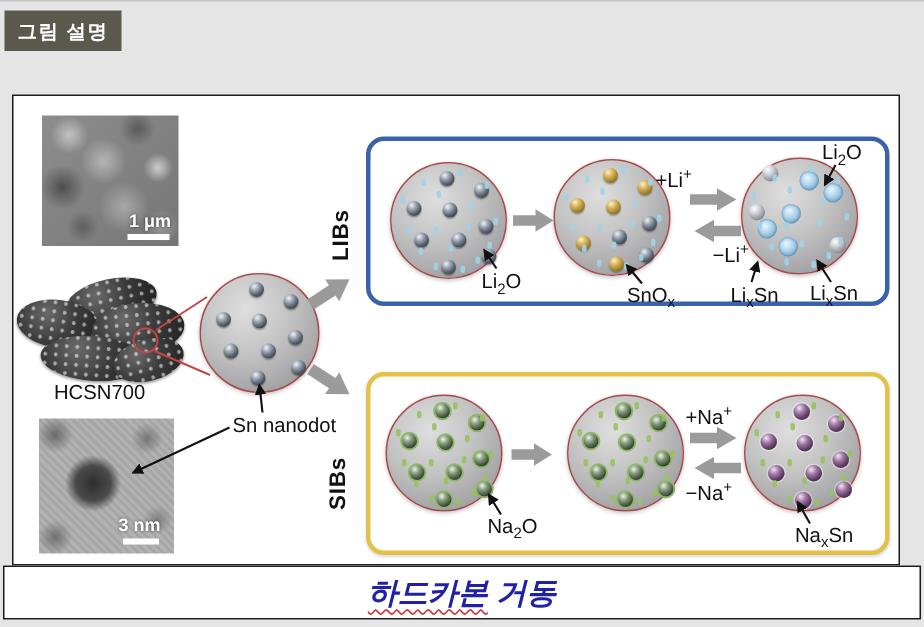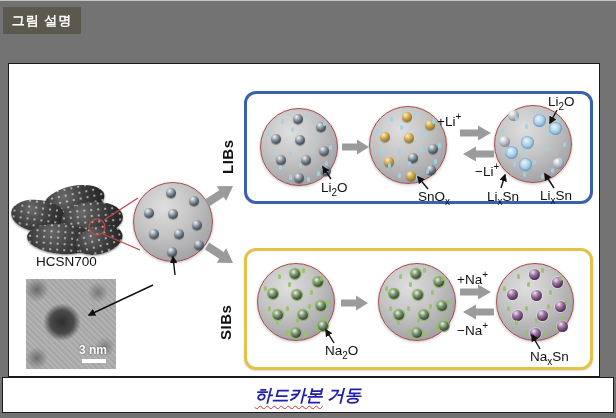--- a/index.html
+++ b/index.html
@@ -1,27 +1,27 @@
 <!DOCTYPE html>
 <html><head>
 <meta charset="utf-8">
 <style>
   html,body{margin:0;padding:0;background:#fff;}
-  .page{position:relative;width:616px;height:418px;background:#737373;overflow:hidden;
+  .page{position:relative;width:616px;height:418px;background:#e5e5e5;overflow:hidden;
         font-family:"Liberation Sans",sans-serif;color:#111;}
   .top-rule{position:absolute;left:0;top:0;width:616px;height:1px;background:#c4c4c4;}
   .badge{position:absolute;left:3px;top:7px;width:78px;height:27px;display:flex;
          align-items:center;justify-content:center;font-size:13px;font-weight:700;
          color:#fff;letter-spacing:1px;}
   .figure-box{position:absolute;left:8px;top:63px;width:592px;height:314px;
               border:1.5px solid #1a1a1a;background:#fff;box-sizing:border-box;}
   .caption-box{position:absolute;left:2px;top:377px;width:612px;height:36px;
                border:1.5px solid #1a1a1a;background:#fff;box-sizing:border-box;}
   .caption-box p{margin:0;height:100%;display:flex;align-items:center;justify-content:center;
-                 font-size:17px;font-weight:700;font-style:italic;white-space:pre;}
+                 font-size:20px;font-weight:700;font-style:italic;white-space:pre;}
   .wavy{text-decoration:underline;text-decoration-style:wavy;text-decoration-color:#d23030;
         text-decoration-thickness:1px;text-underline-offset:4px;}
 
   
   .sem{position:absolute;left:19px;top:13px;width:91px;height:87px;background:
       radial-gradient(circle 18px at 20% 15%, #c2c2c2 0%, rgba(120,120,120,0) 70%),
       radial-gradient(circle 16px at 70% 10%, #5a5a5a 0%, rgba(120,120,120,0) 75%),
       radial-gradient(circle 22px at 45% 35%, #b5b5b5 0%, rgba(120,120,120,0) 70%),
       radial-gradient(circle 14px at 85% 40%, #cccccc 0%, rgba(120,120,120,0) 70%),
       radial-gradient(circle 20px at 15% 55%, #4e4e4e 0%, rgba(120,120,120,0) 75%),
@@ -95,36 +95,41 @@
 
 <div class="page">
   <div class="top-rule"></div>
 
   <div class="badge" style="background-color: rgb(91, 89, 78);">
     <span>그림 설명</span>
   </div>
 
   <div class="figure-box">
 
+    <div class="sem">
+      <span class="scale-label">1 μm</span>
+      <span class="scale-bar"></span>
+    </div>
 
     <div class="pebbles">
       <i class="peb p1"></i>
       <i class="peb p2"></i>
       <i class="peb p3"></i>
       <i class="peb p4"></i>
       <i class="peb p5"></i>
     </div>
 
     <div class="flabel" style="left:27px;top:190px;font-size:13.5px;">HCSN700</div>
 
     <div class="tem">
       <span class="scale-label">3 nm</span>
       <span class="scale-bar"></span>
     </div>
 
+    <div class="flabel" style="left:146px;top:212px;">Sn nanodot</div>
 
     <div class="vlabel" style="left:210px;top:64px;height:46px;">LIBs</div>
     <div class="vlabel" style="left:208px;top:230px;height:46px;">SIBs</div>
 
     <div class="group-box lib-box" style="border-color: rgb(58, 98, 171);"></div>
     <div class="group-box sib-box" style="border-color: rgb(227, 194, 74);"></div>
 
     <div class="ncircle" id="c-central" style="left:124px;top:118px;width:80px;height:80px;">
         <span class="sph dark" style="left: 32px; top: 5px; width: 10px; height: 10px;"></span>
         <span class="sph dark" style="left: 55px; top: 13px; width: 10px; height: 10px;"></span>

